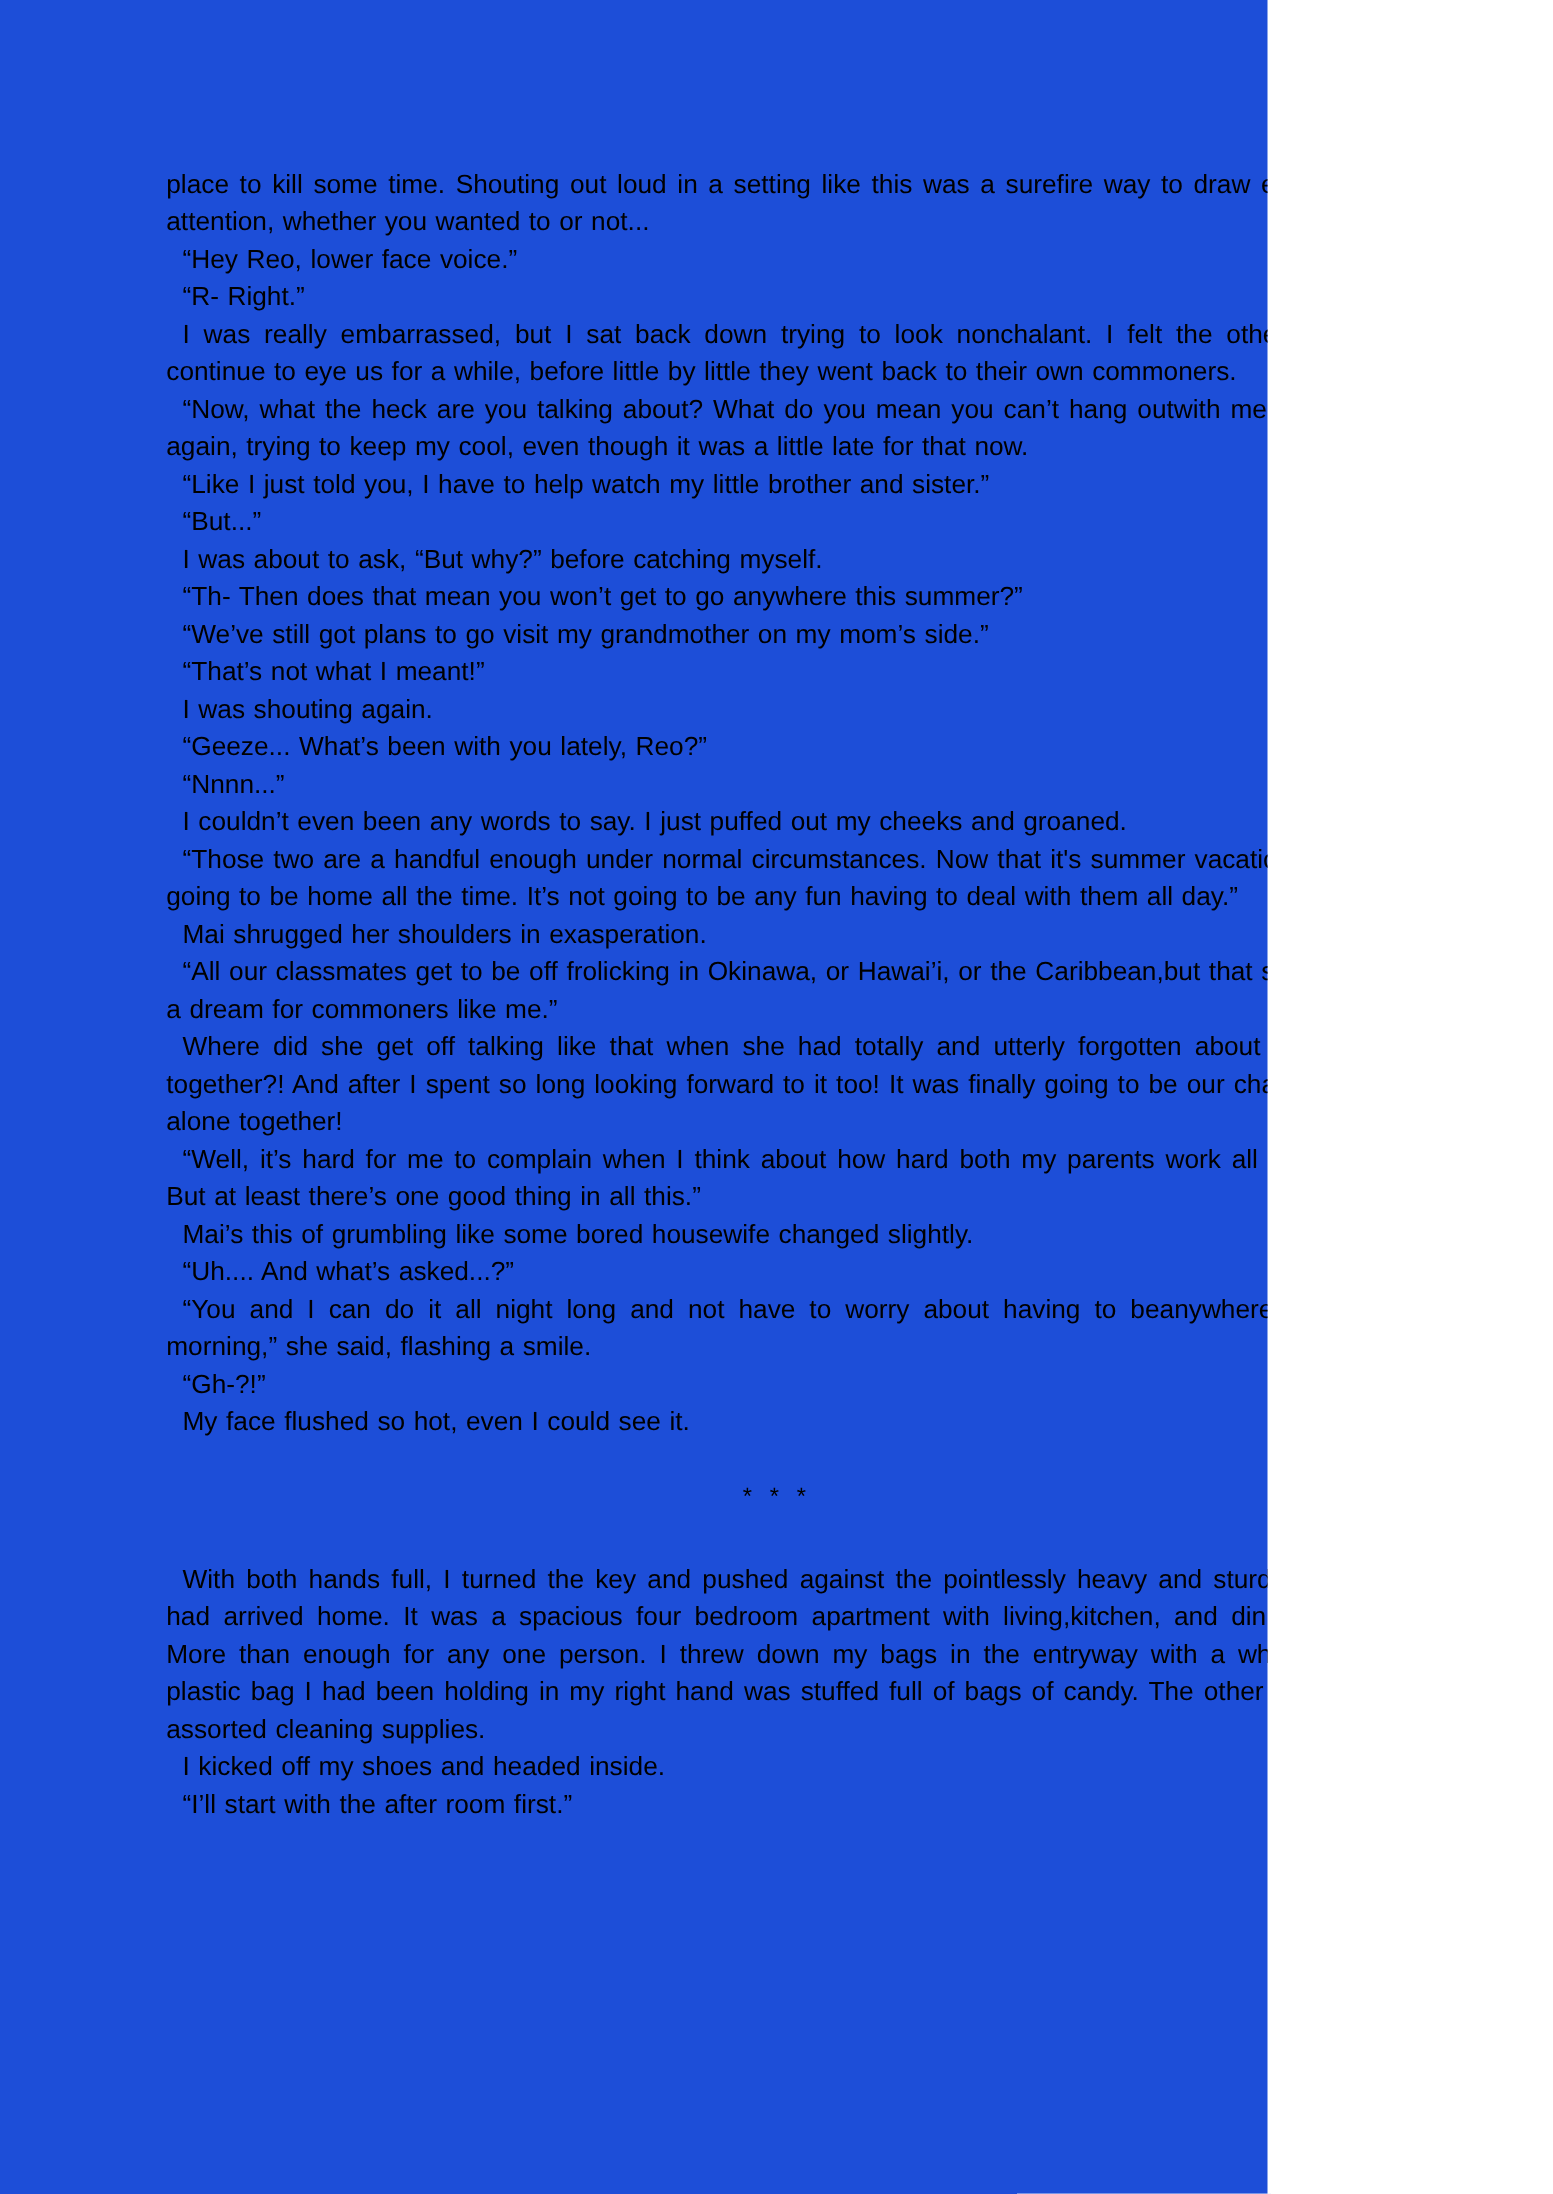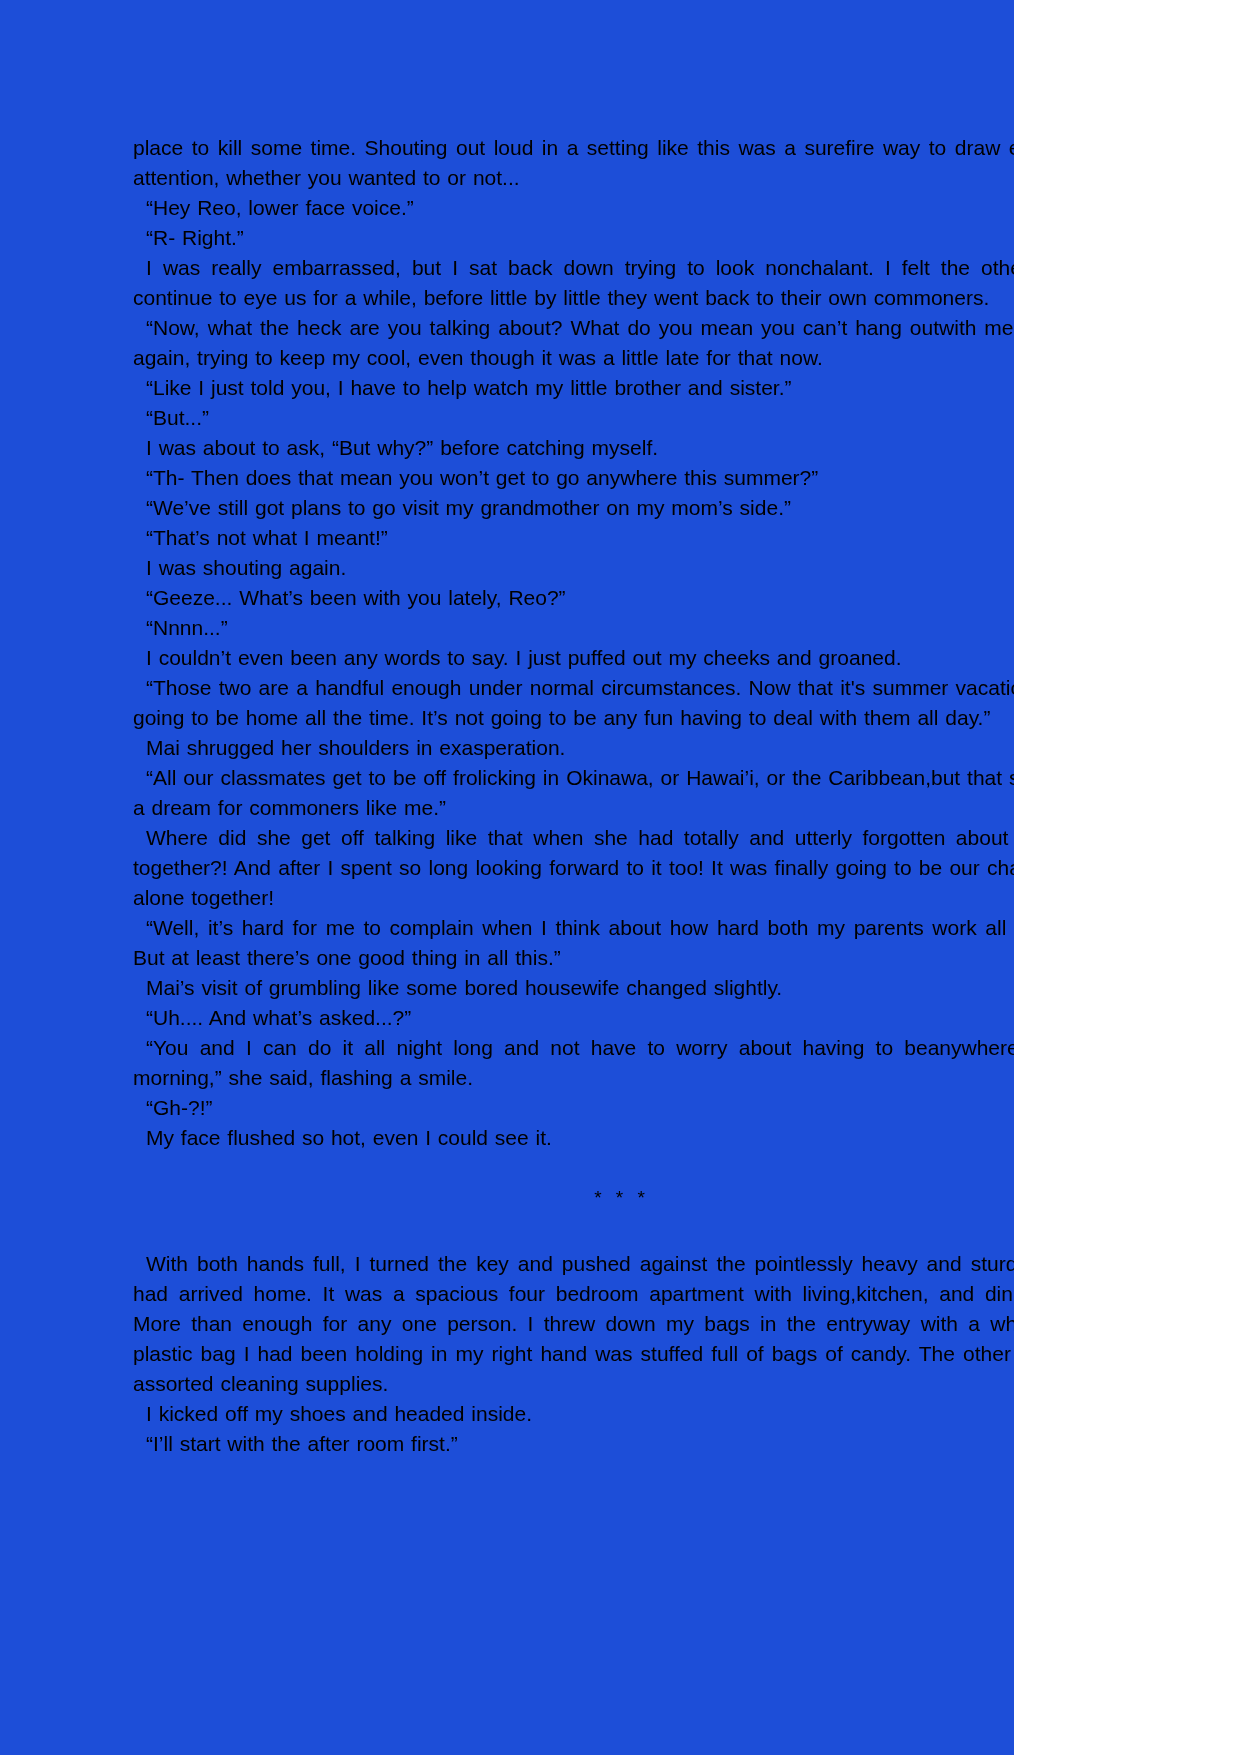--- a/index.html
+++ b/index.html
@@ -62,21 +62,21 @@
     <p>“That’s not what I meant!”</p>
     <p>I was shouting again.</p>
     <p>“Geeze... What’s been with you lately, Reo?”</p>
     <p>“Nnnn...”</p>
     <p>I couldn’t even been any words to say. I just puffed out my cheeks and groaned.</p>
     <p>“Those two are a handful enough under normal circumstances. Now that it's summer vacation, they’re going to be home all the time. It’s not going to be any fun having to deal with them all day.”</p>
     <p>Mai shrugged her shoulders in exasperation.</p>
     <p>“All our classmates get to be off frolicking in Okinawa, or Hawai’i, or the Caribbean,but that stuff is just a dream for commoners like me.”</p>
     <p>Where did she get off talking like that when she had totally and utterly forgotten about our plans together?! And after I spent so long looking forward to it too! It was finally going to be our chance to be alone together!</p>
     <p>“Well, it’s hard for me to complain when I think about how hard both my parents work all the time... But at least there’s one good thing in all this.”</p>
-    <p>Mai’s visit of grumbling like some bored housewife changed slightly.</p>
+    <p>Mai’s this of grumbling like some bored housewife changed slightly.</p>
     <p>“Uh.... And what’s asked...?”</p>
     <p>“You and I can do it all night long and not have to worry about having to beanywhere the next morning,” she said, flashing a smile.</p>
     <p>“Gh-?!”</p>
     <p>My face flushed so hot, even I could see it.</p>
     <p class="divider">* * *</p>
     <p>With both hands full, I turned the key and pushed against the pointlessly heavy and sturdy door... I had arrived home. It was a spacious four bedroom apartment with living,kitchen, and dining areas. More than enough for any one person. I threw down my bags in the entryway with a whump. The plastic bag I had been holding in my right hand was stuffed full of bags of candy. The other contained assorted cleaning supplies.</p>
     <p>I kicked off my shoes and headed inside.</p>
     <p>“I’ll start with the after room first.”</p>
   </div>
 </div>

